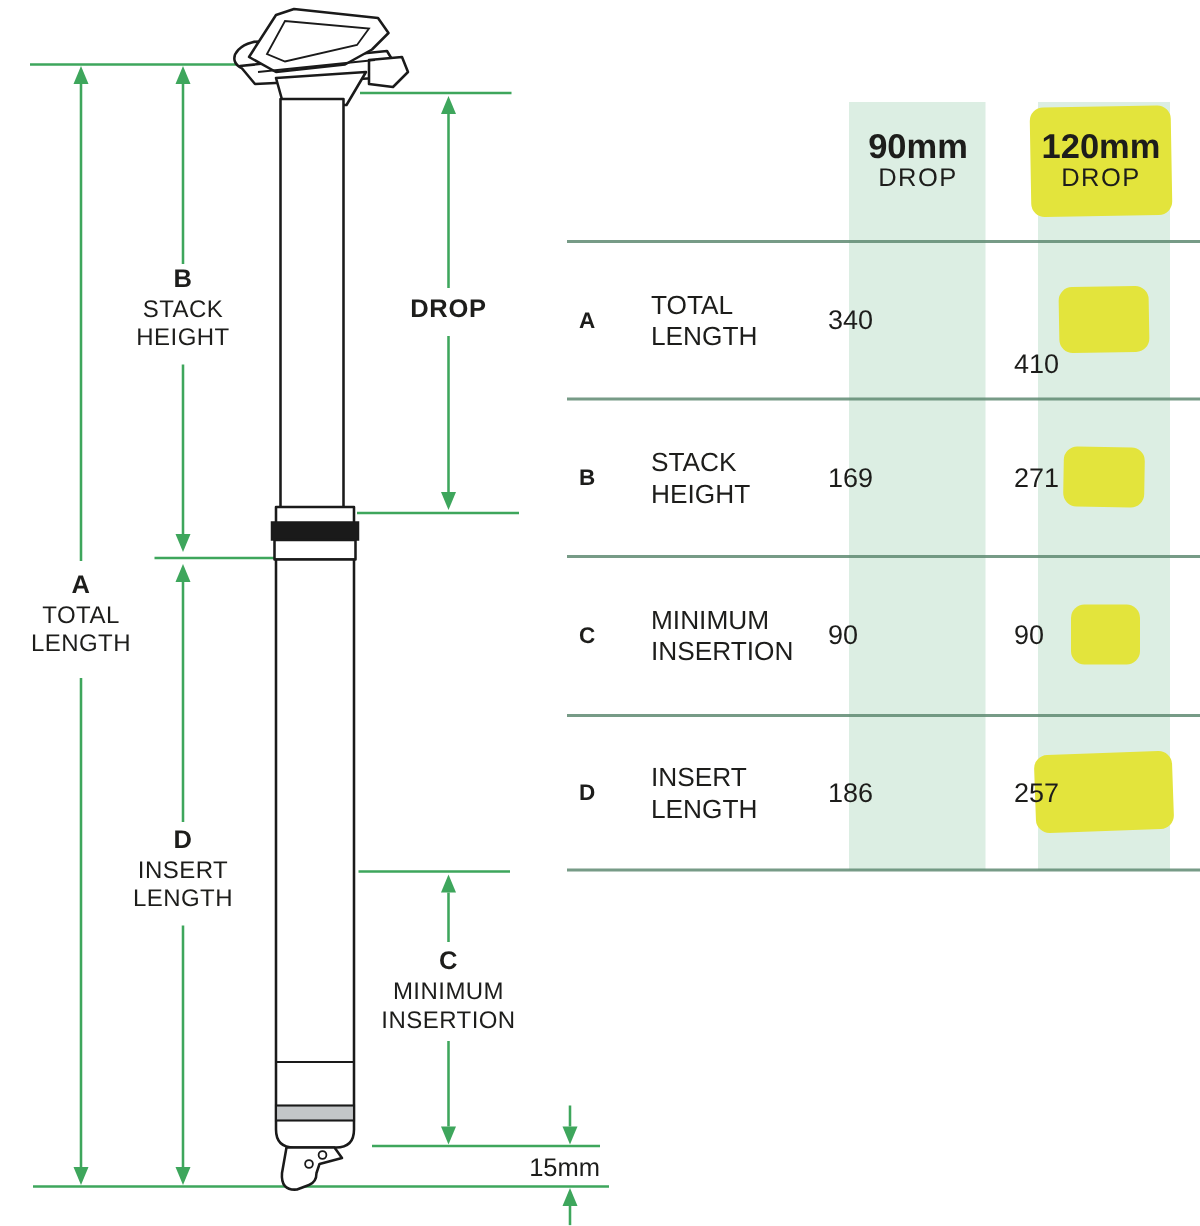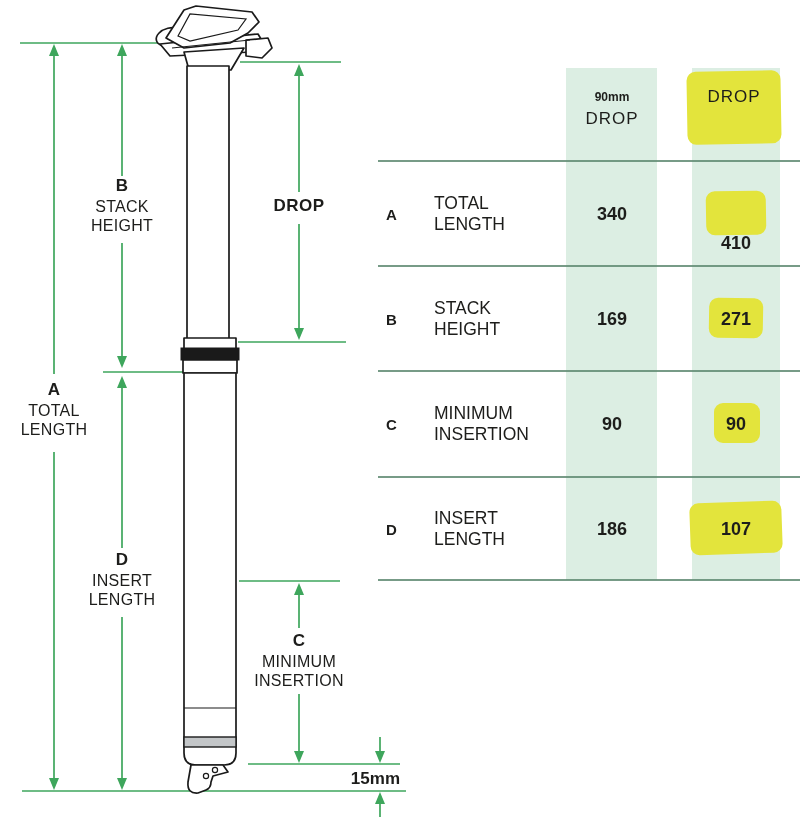--- a/index.html
+++ b/index.html
@@ -13,34 +13,34 @@
   svg .grayband{fill:#c3c6c8;stroke:var(--outline,#1a1a1a);stroke-width:1.4;}
   svg .thin{fill:none;stroke:var(--outline,#1a1a1a);stroke-width:1.2;}
   svg .gline{stroke:var(--green,#3ea65c);stroke-width:1.7;fill:none;}
   svg .garrow{fill:var(--green,#3ea65c);stroke:none;}
 
   
   .dim-label{position:absolute;text-align:center;line-height:19px;font-size:16px;letter-spacing:.3px;}
   .dim-label .letter{display:block;font-weight:bold;font-size:17px;margin-bottom:2px;}
   .dim-label span{display:block;}
   .drop-label{position:absolute;font-weight:bold;font-size:17px;letter-spacing:.5px;text-align:center;}
-  .mm-label{position:absolute;font-weight:bold;font-size:17px;text-align:right;}
+  .mm-label{position:absolute;font-weight:normal;font-size:17px;text-align:right;}
 
   
   .band{position:absolute;top:68px;height:512px;background:var(--mint,#dceee3);}
   .divider{position:absolute;left:378px;width:422px;height:2px;background:var(--divider,#5f8a72);opacity:.85;}
   .hl{position:absolute;background:var(--yellow,#e5e63d);border-radius:9px;}
   .hcol{position:absolute;width:120px;text-align:center;line-height:22px;}
-  .hcol .size{font-weight:bold;font-size:12px;display:block;}
+  .hcol .size{font-weight:bold;font-size:23px;display:block;}
   .hcol .sub{font-size:17px;letter-spacing:1px;display:block;}
   .trow{position:absolute;left:378px;width:422px;height:105px;}
   .rletter{position:absolute;left:8px;top:50%;transform:translateY(-50%);font-weight:bold;font-size:15px;}
   .rlabel{position:absolute;left:56px;top:50%;transform:translateY(-50%);font-size:17.5px;line-height:21px;}
   .rlabel span{display:block;}
-  .vcell{position:absolute;top:50%;transform:translateY(-50%);width:120px;text-align:center;font-weight:bold;font-size:18px;}
+  .vcell{position:absolute;top:50%;transform:translateY(-50%);width:120px;text-align:left;font-weight:normal;font-size:18px;}
 </style>
 </head>
 <body>
 
 <div class="canvas">
 
   <svg class="abs" style="left:0;top:0;" width="800" height="817" viewBox="0 0 800 817">
 
     <g>
 
@@ -141,20 +141,21 @@
 
   <div class="band" style="left:566px;width:91px;"></div>
   <div class="band" style="left:692px;width:88px;"></div>
 
   <div class="hl" style="left:687px;top:71px;width:94px;height:73px;transform:rotate(-1deg);"></div>
   <div class="hcol" style="left:552px;top:86px;">
     <span class="size">90mm</span>
     <span class="sub">DROP</span>
   </div>
   <div class="hcol" style="left:674px;top:86px;">
+    <span class="size">120mm</span>
     <span class="sub">DROP</span>
   </div>
 
   <div class="divider" style="top:160px;"></div>
   <div class="divider" style="top:265px;"></div>
   <div class="divider" style="top:370px;"></div>
   <div class="divider" style="top:476px;"></div>
   <div class="divider" style="top:579px;"></div>
 
   <div class="trow" style="top:161px;">
@@ -191,16 +192,16 @@
   </div>
 
   <div class="trow" style="top:476px;">
     <span class="rletter">D</span>
     <span class="rlabel">
       <span>INSERT</span>
       <span>LENGTH</span>
     </span>
     <span class="vcell" style="left:174px;">186</span>
     <span class="hl" style="left:312px;top:26px;width:92px;height:52px;transform:rotate(-2deg);"></span>
-    <span class="vcell" style="left:298px;">107</span>
+    <span class="vcell" style="left:298px;">257</span>
   </div>
 
 </div>
 
 </body></html>

